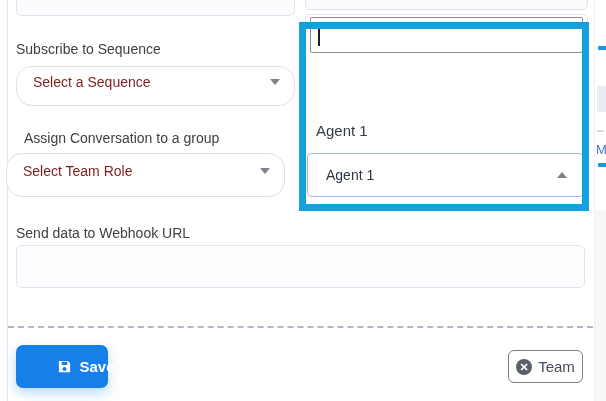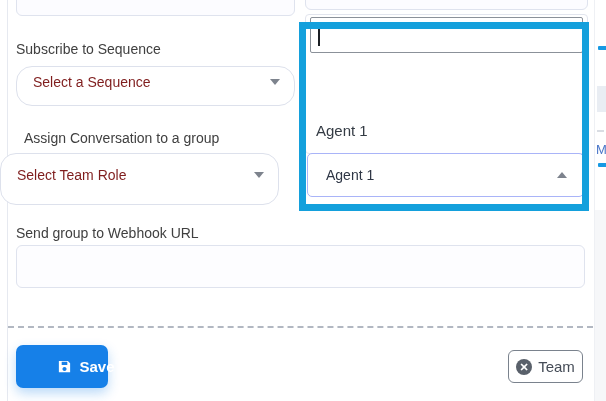--- a/index.html
+++ b/index.html
@@ -31,21 +31,21 @@
   .lbl-subscribe { left:16px; top:41px; }
   .lbl-assign    { left:16px; top:130px;margin-left:8px; }
   .lbl-webhook   { left:16px; top:225px; }
 
   .select-box {
     background:#ffffff; border:1px solid #dde1ec; border-radius:16px;
     display:flex; align-items:center; padding:0 14px 8px 16px;
     color:#7f1d1d; font-size:14px; cursor:pointer;
   }
   .select-sequence { left:16px; top:66px;  width:279px; height:40px; }
-  .select-role     { left:0; top:153px; width:279px; height:52px; }
+  .select-role     { left:6px; top:153px; width:279px; height:44px; }
   .select-member   {
     left:307px; top:153px; width:277px; height:44px;
     border:1px solid #a9b4f8; border-radius:5px; background:#ffffff;
     display:flex; align-items:center; padding:0 16px 0 18px;
     color:#2e3645; font-size:14px; cursor:pointer;
   }
   .select-value { flex:1 1 auto; overflow:hidden; white-space:nowrap; }
   .tri-down { width:0; height:0; border-left:5px solid transparent; border-right:5px solid transparent; border-top:6px solid #7d838d; flex:0 0 auto; }
   .tri-up   { width:0; height:0; border-left:5px solid transparent; border-right:5px solid transparent; border-bottom:6px solid #7d838d; flex:0 0 auto; }
 
@@ -137,21 +137,21 @@
   <input class="abs dd-search" value="" style="">
   <div class="abs dd-caret"></div>
   <div class="abs dd-option dd-option-2">Agent 1</div>
   <div class="abs select-member">
     <span class="select-value">Agent 1</span>
     <span class="tri-up"></span>
   </div>
 
   <div class="abs annotation"></div>
 
-  <div class="abs field-label lbl-webhook">Send group to Webhook URL</div>
+  <div class="abs field-label lbl-webhook">Send data to Webhook URL</div>
   <input class="abs webhook-input" value="" style="">
 
   <div class="abs divider"></div>
 
   <button class="abs btn-save">
     <span class="save-icon">
       <svg width="15" height="15" viewBox="0 0 16 16" aria-hidden="true">
         <path fill="#ffffff" fill-rule="evenodd" d="M2 2 h9.6 L14 4.4 V14 H2 Z M5 3 v3.4 h6 V3 Z M8 8.4 a2.2 2.2 0 1 0 0.001 0 Z"></path>
       </svg>
     </span>

